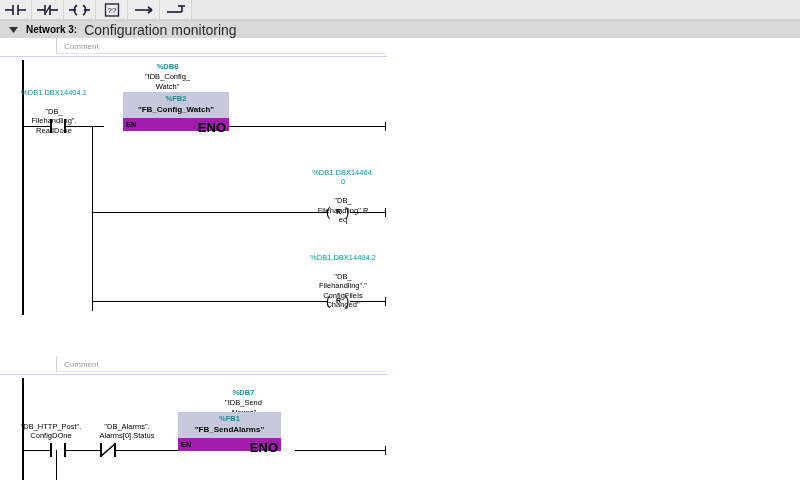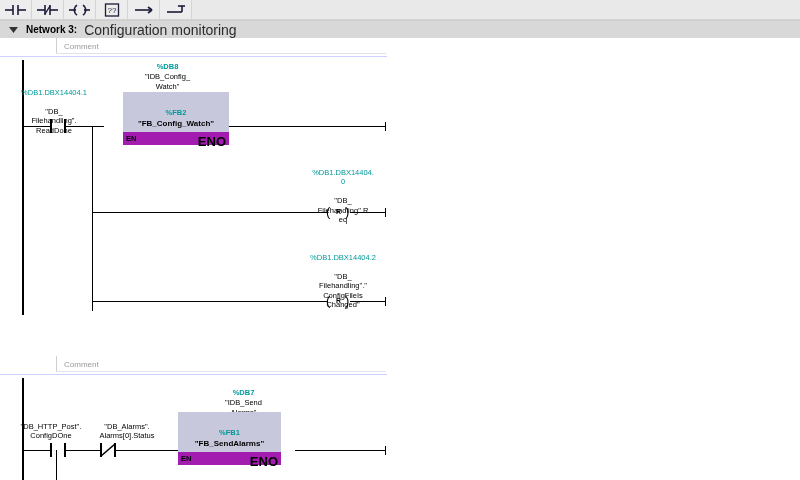--- a/index.html
+++ b/index.html
@@ -67,21 +67,21 @@
   .lbl{
     position:absolute;text-align:center;line-height:9.5px;font-size:7.5px;color:#000;
     white-space:pre-line;
   }
   .lbl .addr{color:#009999;}
 
   
   .fb{position:absolute;}
   .fb-head{
     background:#c8c8dc;text-align:center;color:#000;
-    padding-top:16px;padding-bottom:2px;
+    padding-top:2px;padding-bottom:2px;
   }
   .fb-head .addr{color:#009999;font-size:7.5px;line-height:10px;display:block;font-weight:bold;}
   .fb-head .nm{font-size:8px;line-height:11px;display:block;font-weight:bold;color:#000;}
   .fb-pins{
     background:#a21caf;height:13px;position:relative;
     border-top:1px solid #c8c8dc;
   }
   .fb-pins .en{position:absolute;left:3px;top:2px;font-size:7.5px;font-weight:bold;color:#000;}
   .fb-pins .eno{position:absolute;right:3px;top:2px;font-size:13px;font-weight:bold;color:#000;}
   .fb-inst{

